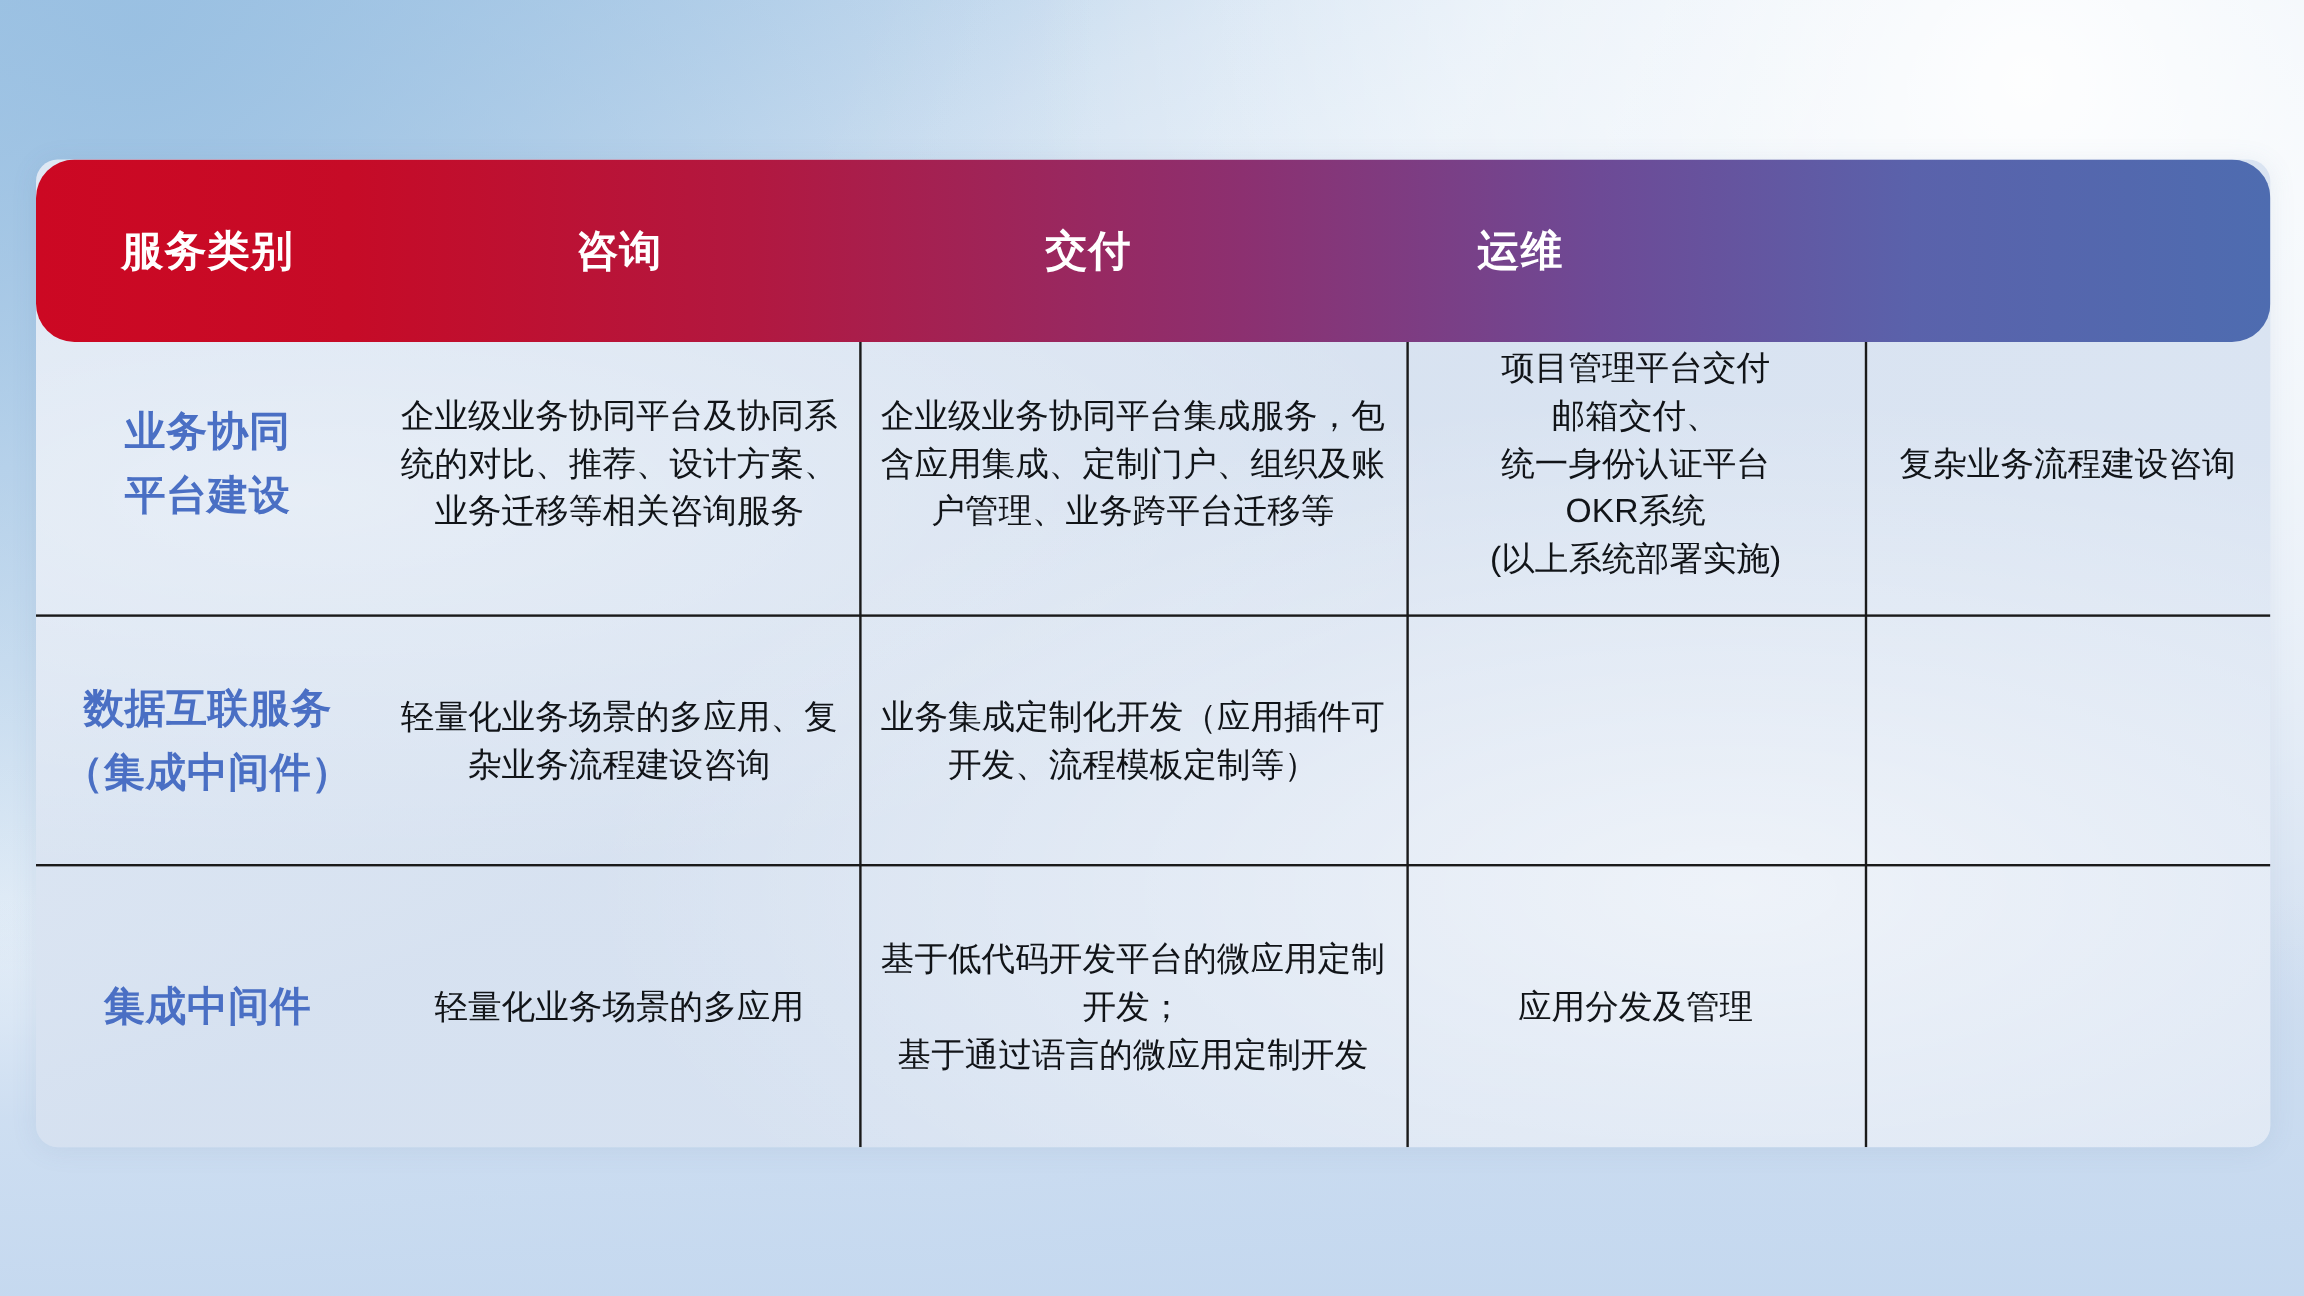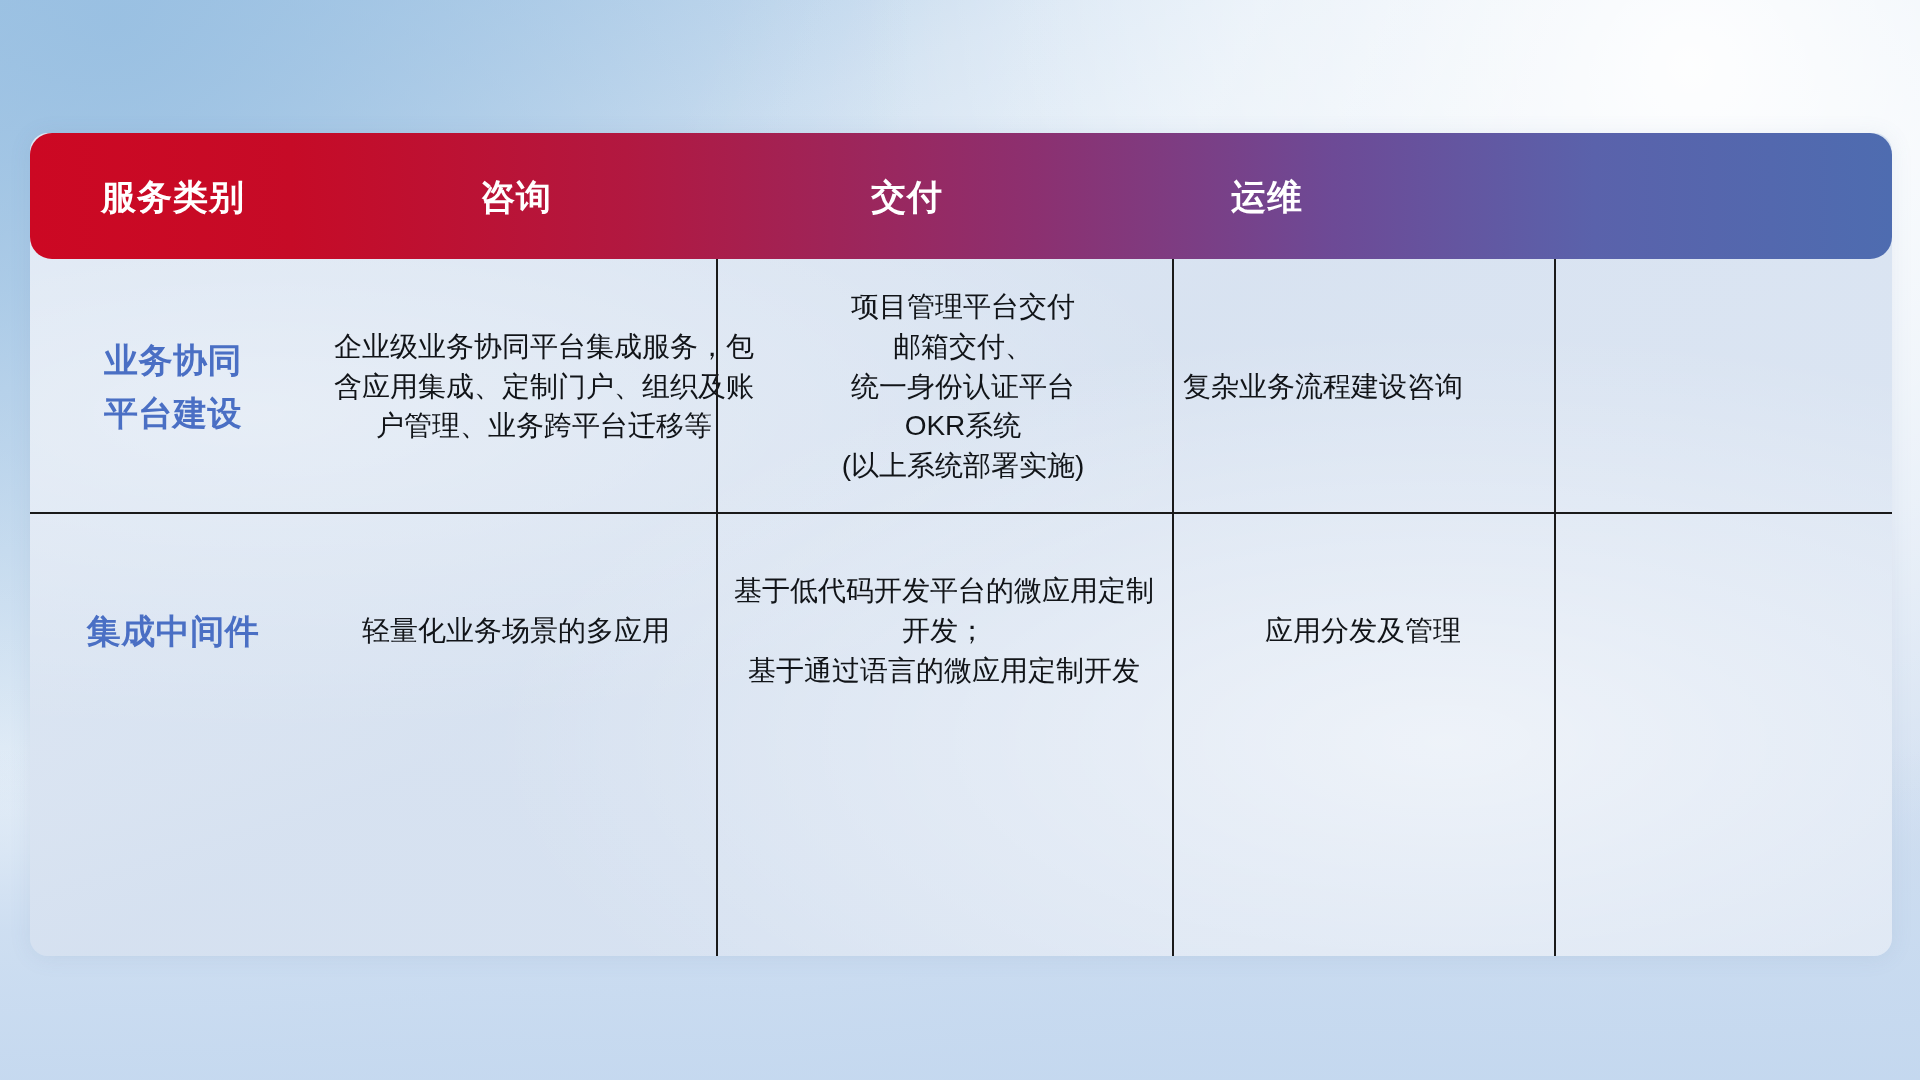--- a/index.html
+++ b/index.html
@@ -61,33 +61,34 @@
       radial-gradient(ellipse at 12% 34%, rgba(255,255,255,0.35) 0%, rgba(255,255,255,0) 42%);
     pointer-events: none;
   }
 
   
   #header-row {
     position: absolute;
     left: 0;
     top: 0;
     width: 1862px;
-    height: 126px;
-    border-radius: 22px;
+    height: 152px;
+    border-radius: 32px;
     background: linear-gradient(90deg,
         #cc0823 0%,
         #c60b27 14%,
         #b21840 32%,
         #8c3070 54%,
         #6d4a96 70%,
         #5a62ab 84%,
         #4e6cb0 100%);
     display: flex;
     align-items: center;
     z-index: 3;
+    font-family: Liberation Serif, serif;
   }
   #header-row .hcell {
     color: #ffffff;
     font-size: 35px;
     font-weight: bold;
     text-align: center;
     letter-spacing: 1px;
     line-height: 1;
   }
 
@@ -179,32 +180,53 @@
   <div id="body-grid">
 
     <div class="vline" id="vline-1"></div>
     <div class="vline" id="vline-2"></div>
     <div class="vline" id="vline-3"></div>
 
     <div class="grid-row" id="row-0">
       <div class="cell cat c0">
           <div>业务协同<br>平台建设</div>
         </div>
+      <div class="cell txt c1">
+          <div>企业级业务协同平台及协同系统的对比、推荐、设计方案、业务迁移等相关咨询服务</div>
+        </div>
       <div class="cell txt c2">
           <div>企业级业务协同平台集成服务，包含应用集成、定制门户、组织及账户管理、业务跨平台迁移等</div>
         </div>
       <div class="cell txt c3">
           <div>项目管理平台交付<br>邮箱交付、<br>统一身份认证平台<br>OKR系统<br>(以上系统部署实施)</div>
         </div>
       <div class="cell txt c4">
           <div>复杂业务流程建设咨询</div>
         </div>
       <div class="row-sep" style="bottom:0"></div>
     </div>
 
+    <div class="grid-row" id="row-1">
+      <div class="cell cat c0">
+          <div>数据互联服务<br>（集成中间件）</div>
+        </div>
+      <div class="cell txt c1">
+          <div>轻量化业务场景的多应用、复杂业务流程建设咨询</div>
+        </div>
+      <div class="cell txt c2">
+          <div>业务集成定制化开发（应用插件可开发、流程模板定制等）</div>
+        </div>
+      <div class="cell txt c3">
+          <div></div>
+        </div>
+      <div class="cell txt c4">
+          <div></div>
+        </div>
+      <div class="row-sep" style="bottom:0"></div>
+    </div>
 
     <div class="grid-row" id="row-2">
       <div class="cell cat c0">
           <div>集成中间件</div>
         </div>
       <div class="cell txt c1">
           <div>轻量化业务场景的多应用</div>
         </div>
       <div class="cell txt c2">
           <div>基于低代码开发平台的微应用定制开发；<br>基于通过语言的微应用定制开发</div>

